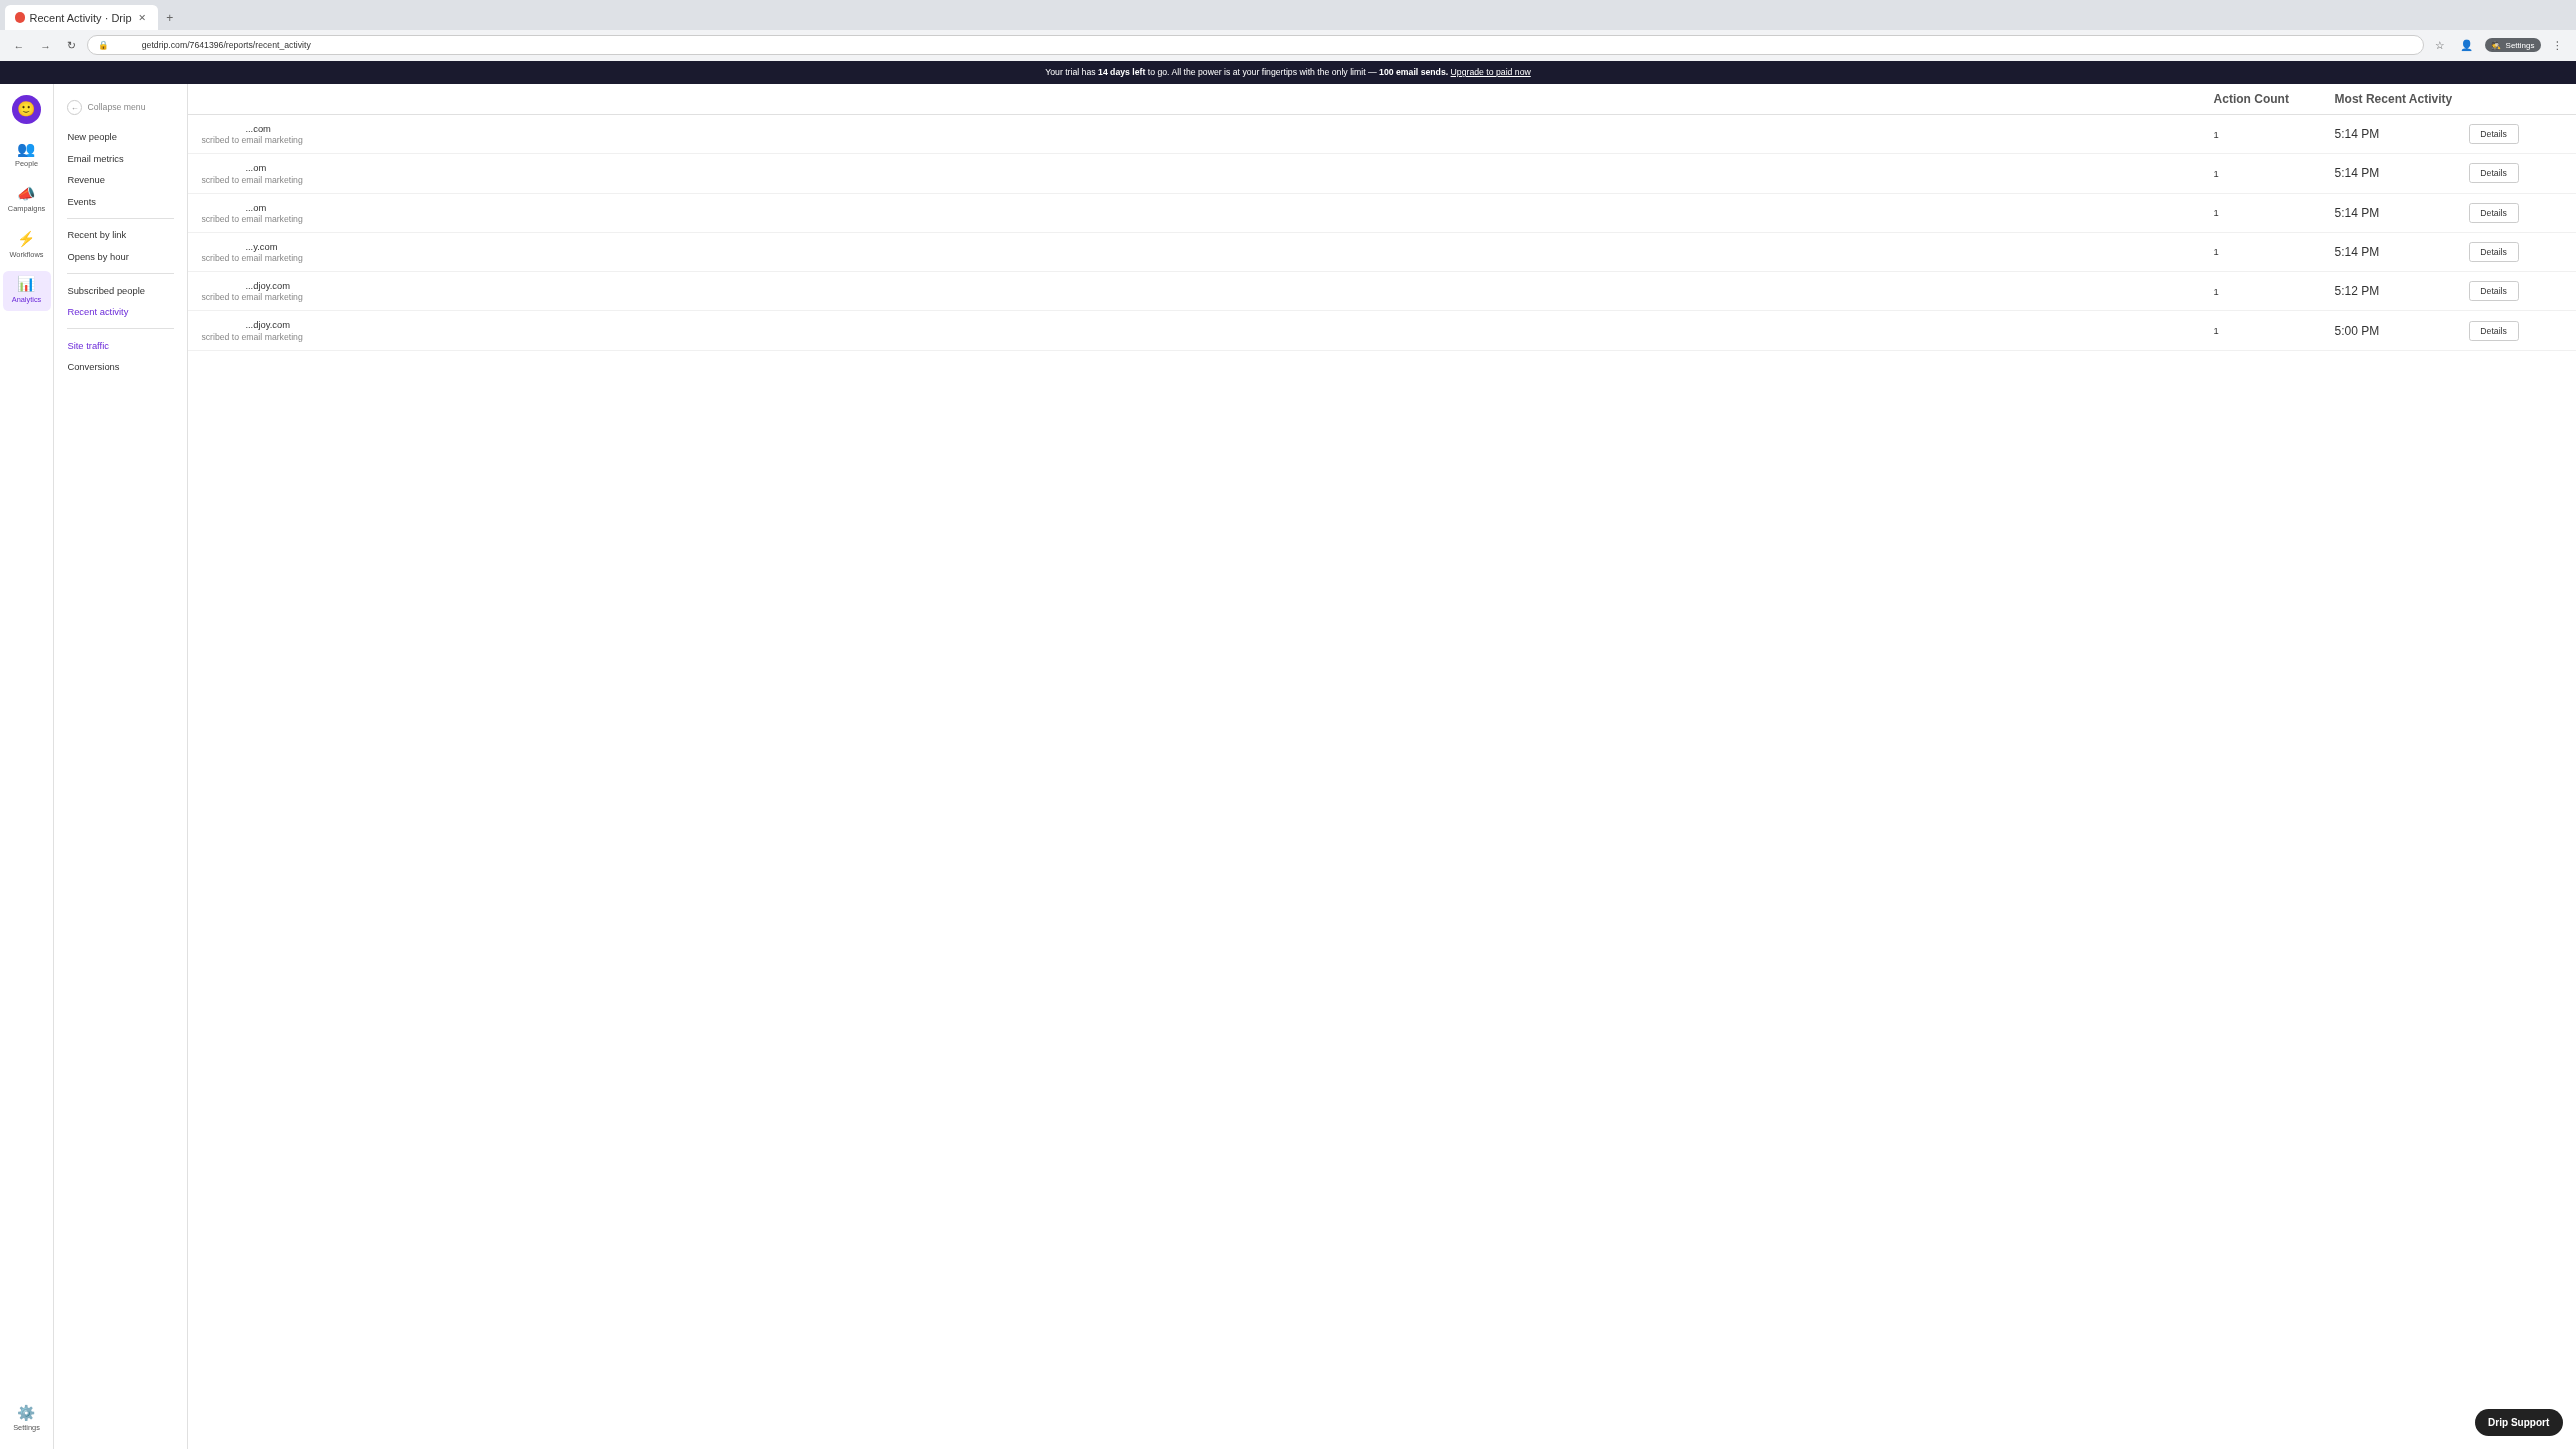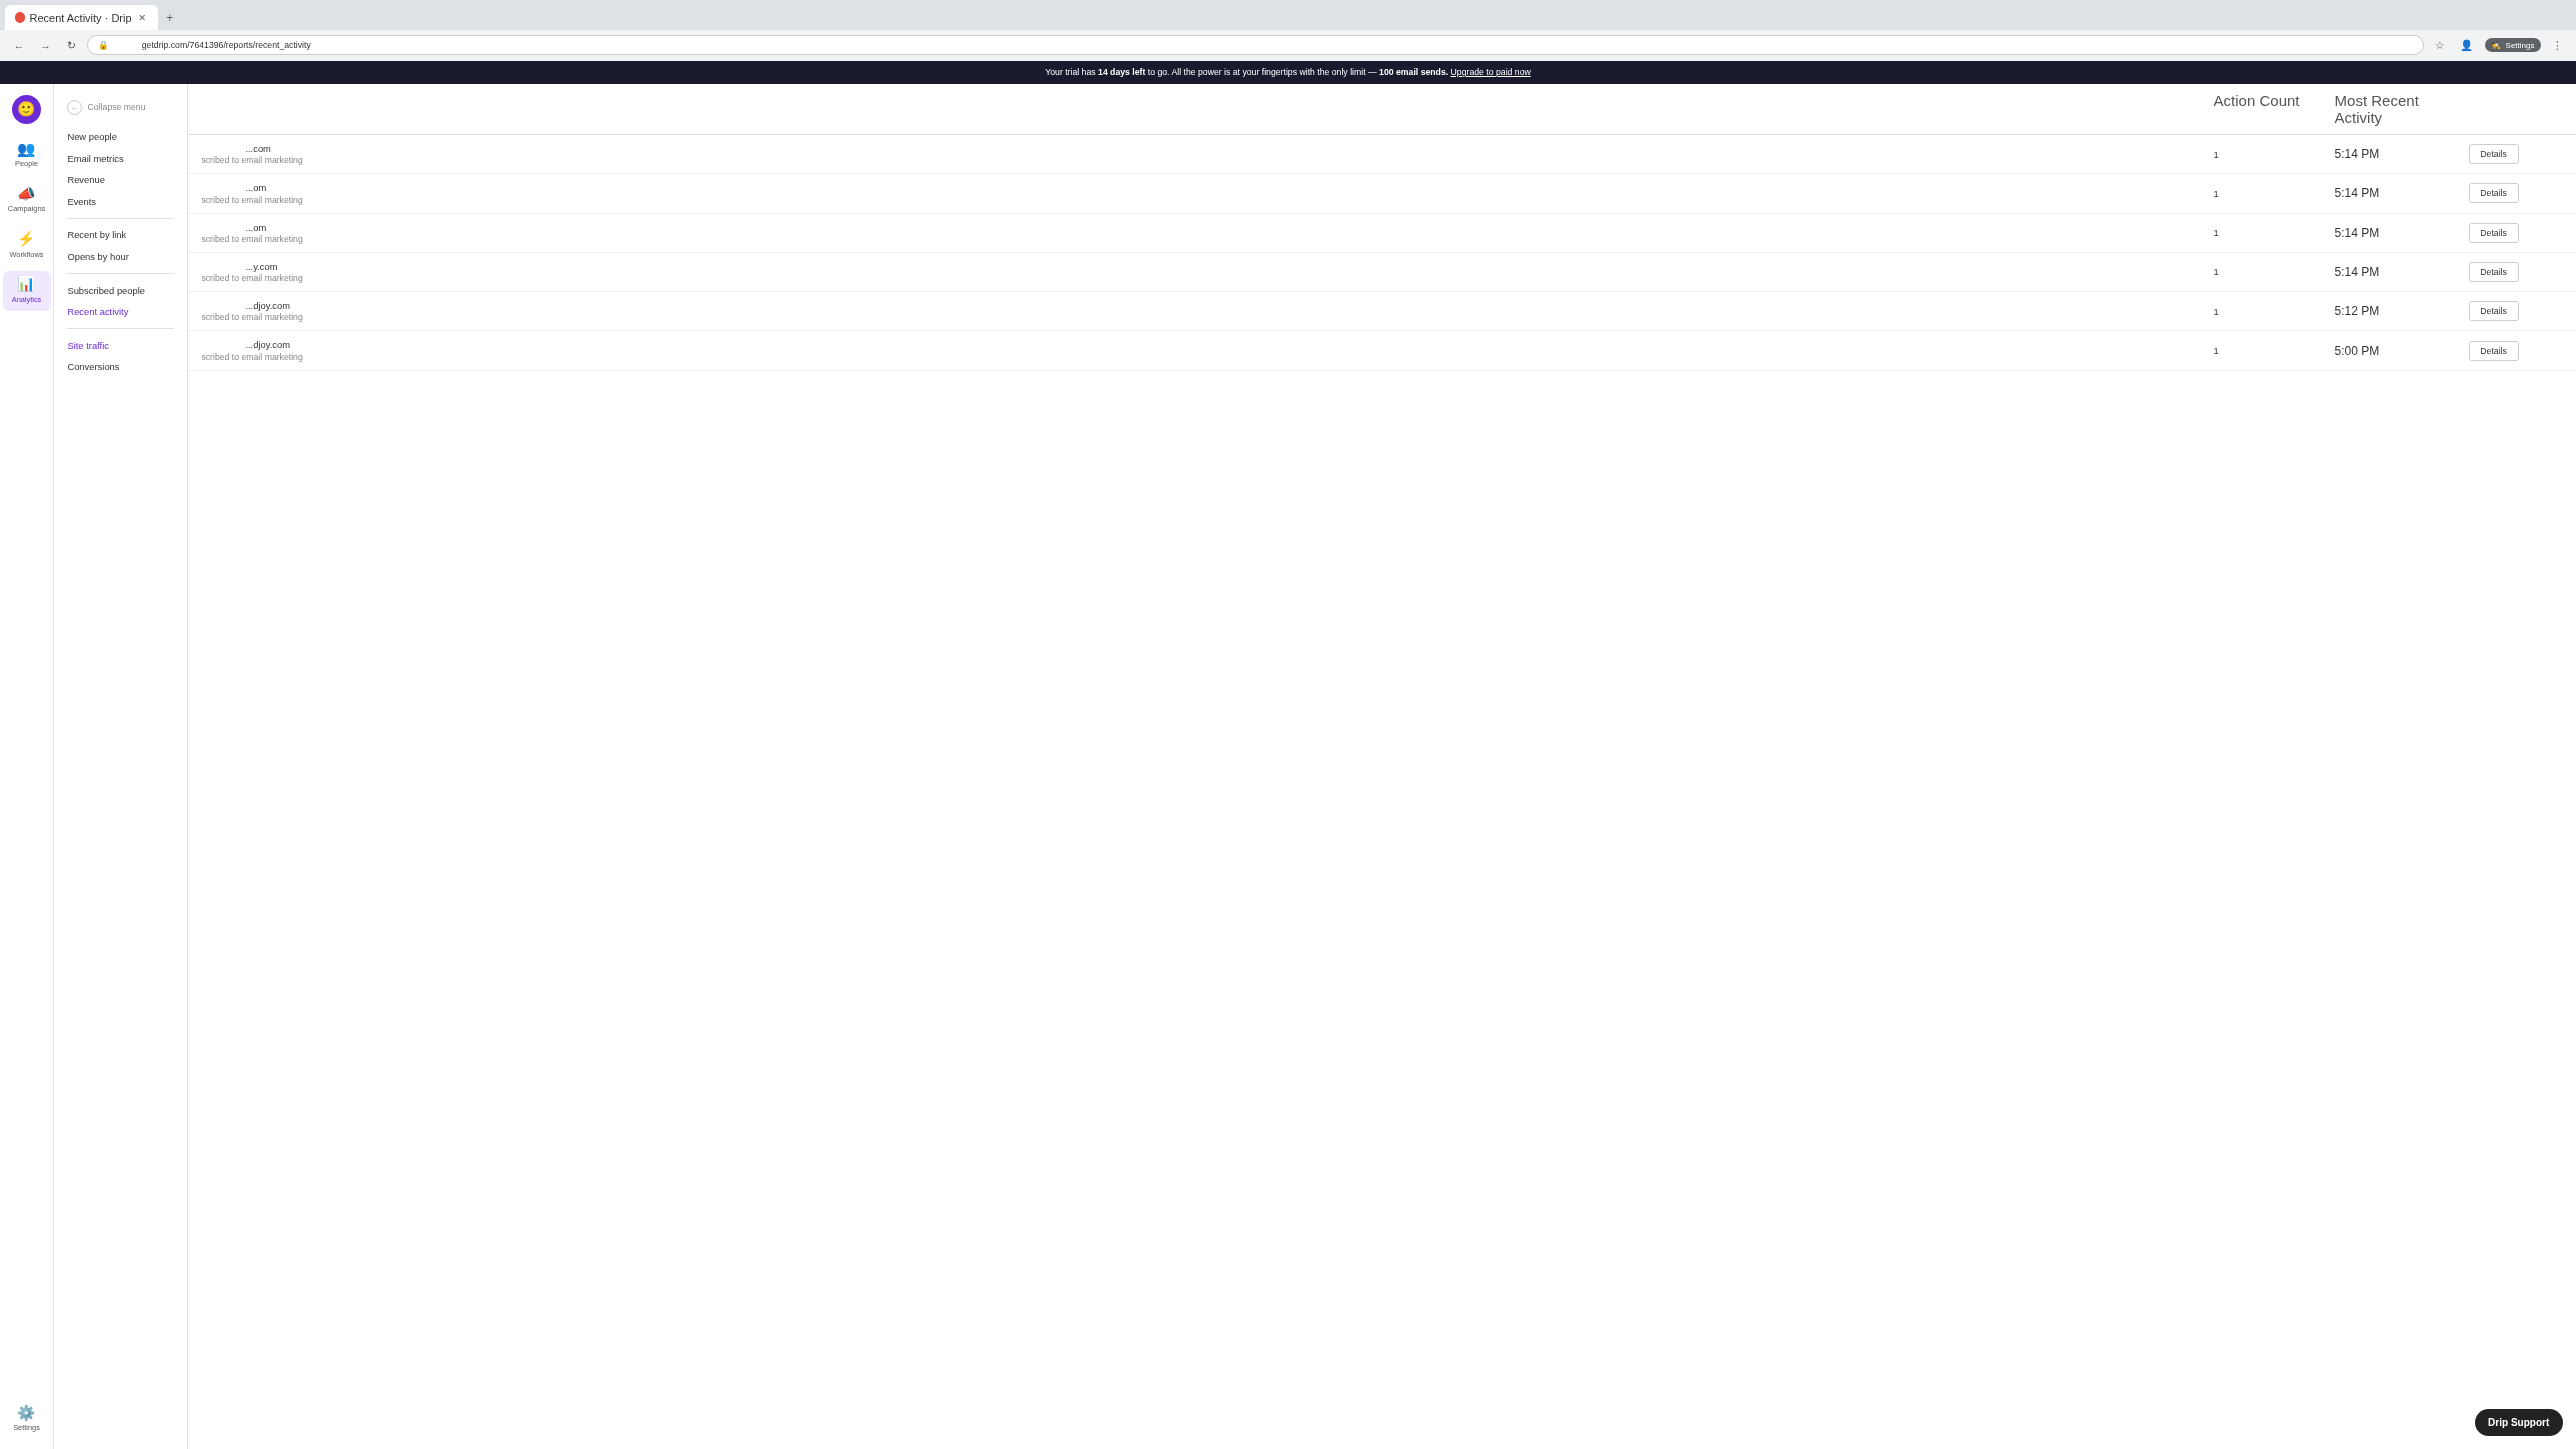--- a/index.html
+++ b/index.html
@@ -221,23 +221,23 @@
       padding: 0;
     }
     .table-header {
       display: grid;
       grid-template-columns: 1fr 121px 134px 94px;
       padding: 8px 13.4px;
       border-bottom: 0.7px solid #e0e0e0;
       background: white;
     }
     .table-header-cell {
-      font-size: 15px;
+      font-size: 12px;
       color: #555;
-      font-weight: 400;
+      font-weight: 700;
     }
     .table-row {
       display: grid;
       grid-template-columns: 1fr 121px 134px 94px;
       padding: 8px 13.4px;
       border-bottom: 0.7px solid #f0f0f0;
       align-items: center;
     }
     .cell-main .email {
       font-size: 9.4px;

